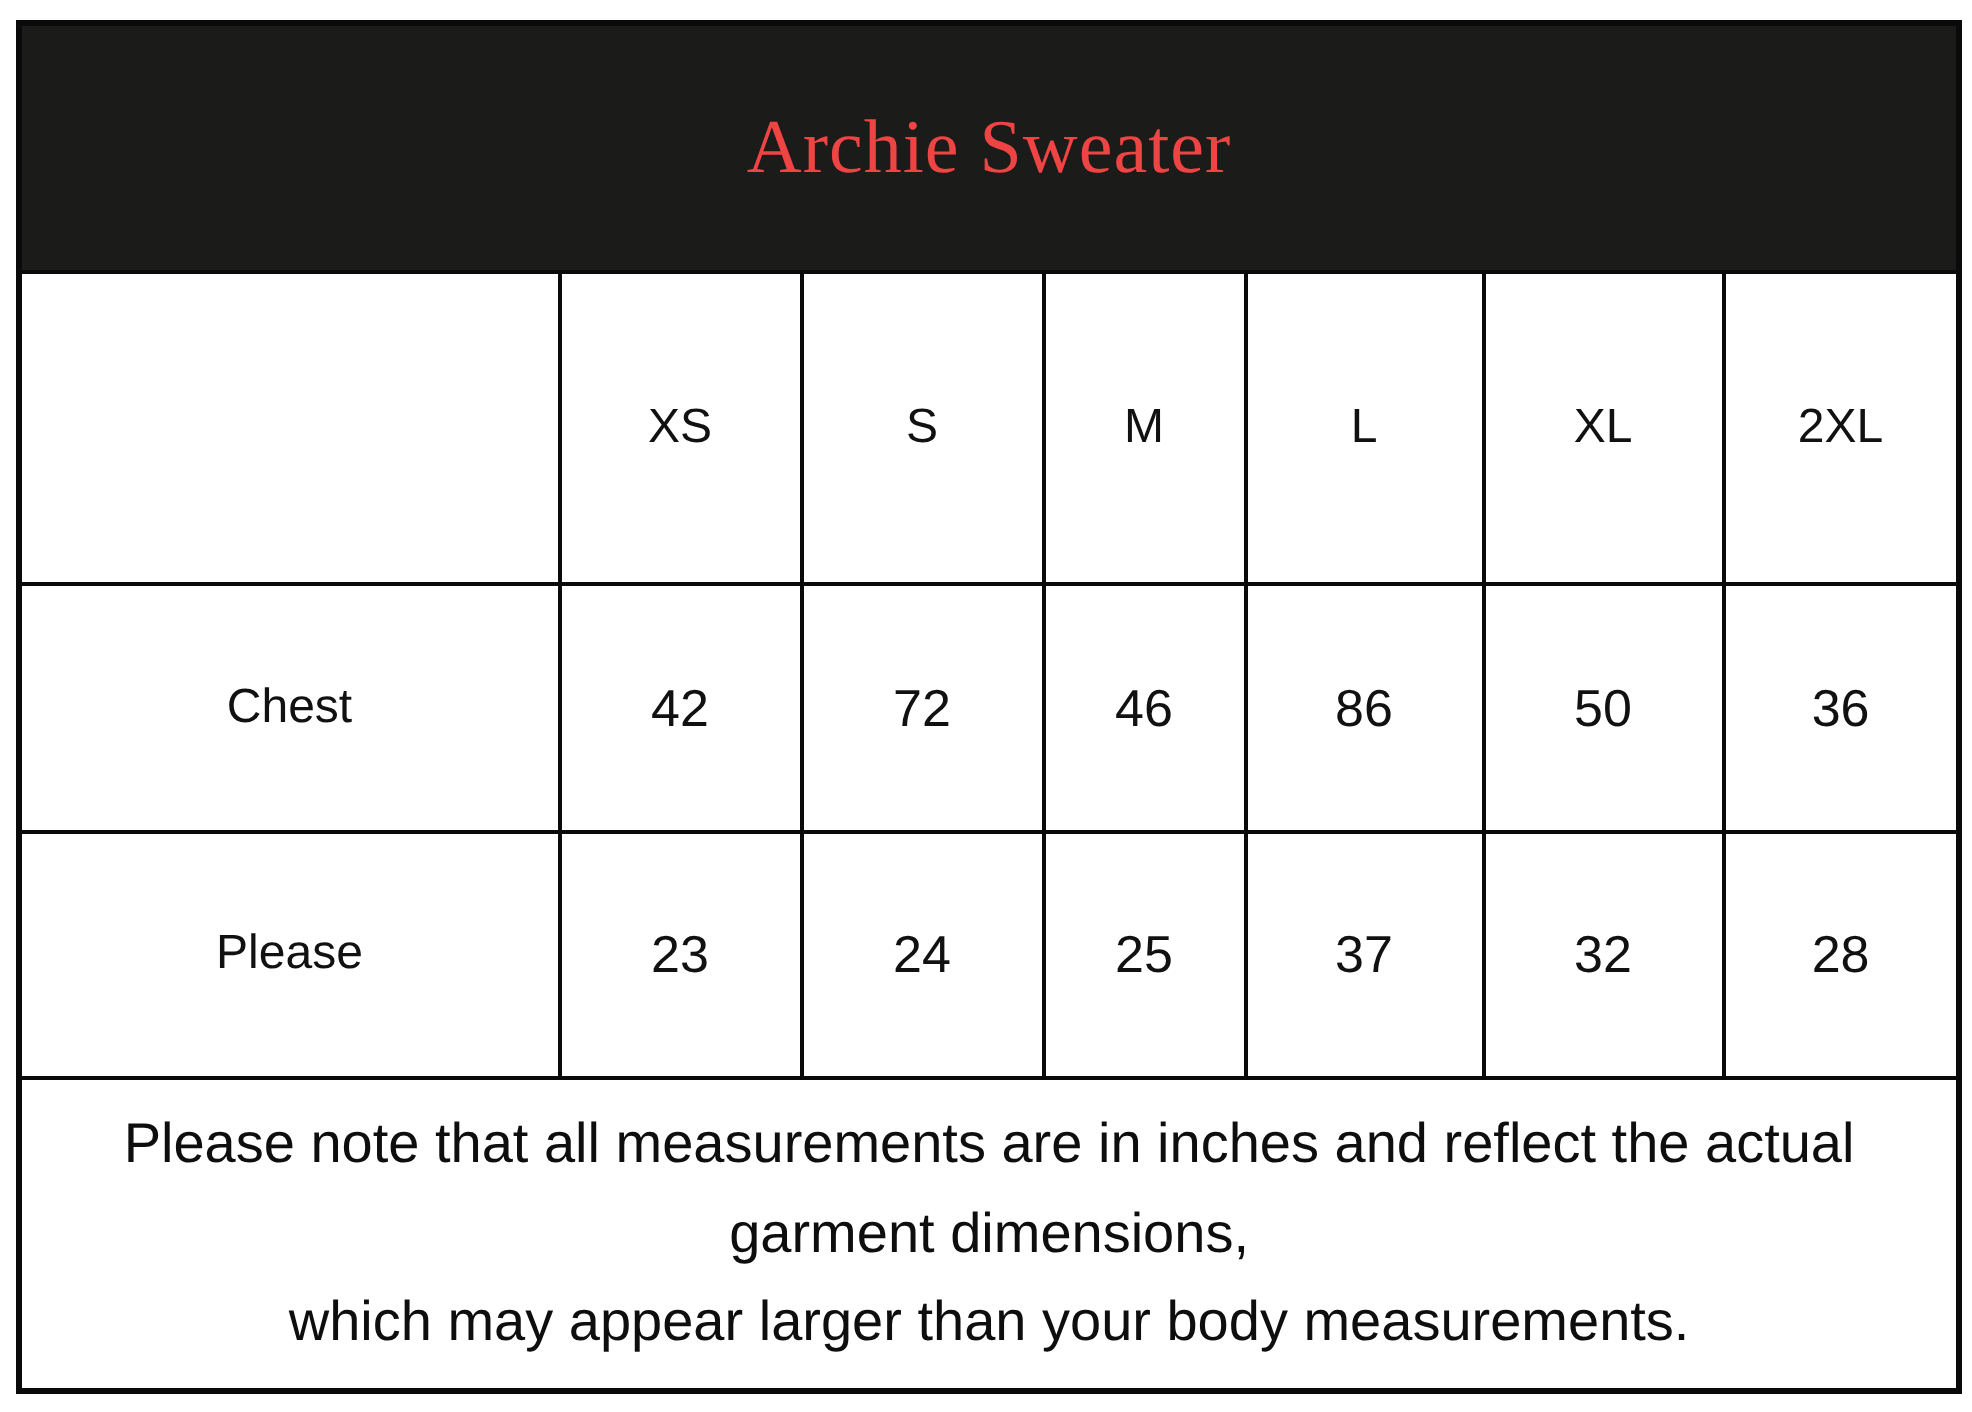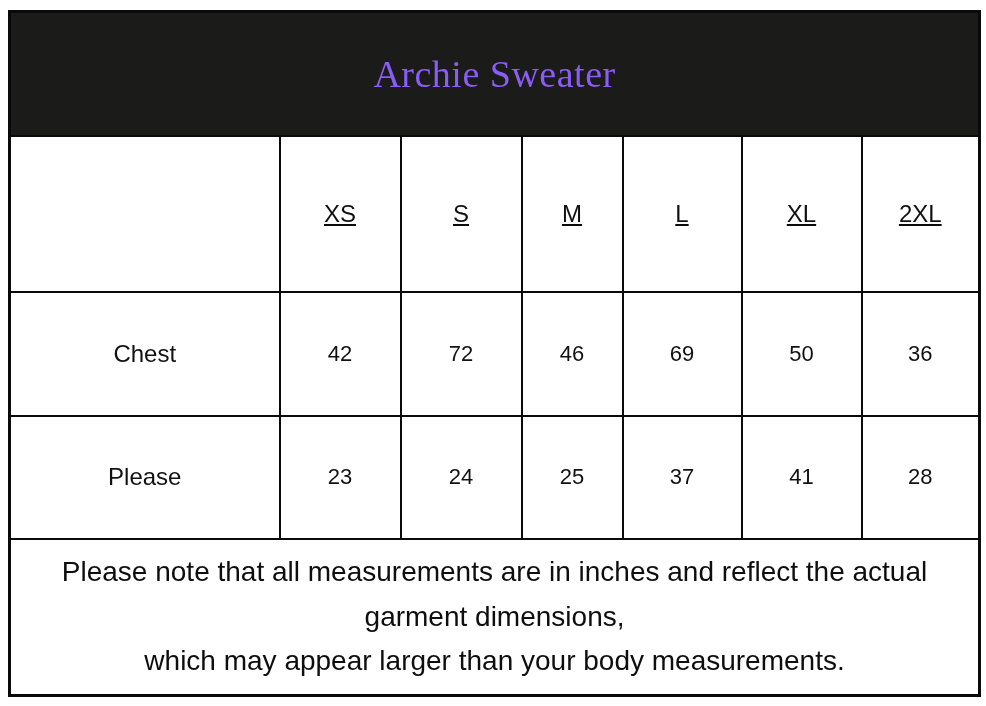--- a/index.html
+++ b/index.html
@@ -26,46 +26,46 @@
     border: 3px solid #0a0a0a;
     background: #ffffff;
   }
   table.size-chart td {
     border: 2px solid #0a0a0a;
     text-align: center;
     vertical-align: middle;
     padding: 0;
   }
   tr.title-row { height: 109px; }
-  tr.sizes-row { height: 137px; text-decoration: underline; }
+  tr.sizes-row { height: 137px; }
   tr.data-row  { height: 108px; }
   tr.note-row  { height: 110px; }
   td.title-cell {
     background: #1b1b19;
     border-color: #0a0a0a;
   }
   .title-text {
     font-family: "Liberation Serif", "DejaVu Serif", serif;
     font-size: 38px;
     font-weight: 400;
-    color: #8b5cf6;
+    color: #ef4444;
     letter-spacing: 0.5px;
   }
   td.size-header-cell {
     font-size: 24px;
     font-weight: 400;
     color: #111111;
   }
   td.row-label-cell {
     font-size: 24px;
     font-weight: 400;
     color: #111111;
   }
   td.value-cell {
-    font-size: 22px;
+    font-size: 26px;
     font-weight: 400;
     color: #111111;
   }
   td.note-cell {
     font-size: 28px;
     line-height: 1.6;
     color: #0e0e0e;
   }
 </style>
 </head>
@@ -95,31 +95,31 @@
         <td class="size-header-cell">M</td>
         <td class="size-header-cell">L</td>
         <td class="size-header-cell">XL</td>
         <td class="size-header-cell">2XL</td>
       </tr>
       <tr class="data-row">
         <td class="row-label-cell">Chest</td>
         <td class="value-cell">42</td>
         <td class="value-cell">72</td>
         <td class="value-cell">46</td>
-        <td class="value-cell">69</td>
+        <td class="value-cell">86</td>
         <td class="value-cell">50</td>
         <td class="value-cell">36</td>
       </tr>
       <tr class="data-row">
         <td class="row-label-cell">Please</td>
         <td class="value-cell">23</td>
         <td class="value-cell">24</td>
         <td class="value-cell">25</td>
         <td class="value-cell">37</td>
-        <td class="value-cell">41</td>
+        <td class="value-cell">32</td>
         <td class="value-cell">28</td>
       </tr>
       <tr class="note-row">
         <td colspan="7" class="note-cell">
           <div>Please note that all measurements are in inches and reflect the actual garment dimensions,</div>
           <div>which may appear larger than your body measurements.</div>
         </td>
       </tr>
     </tbody>
   </table>

